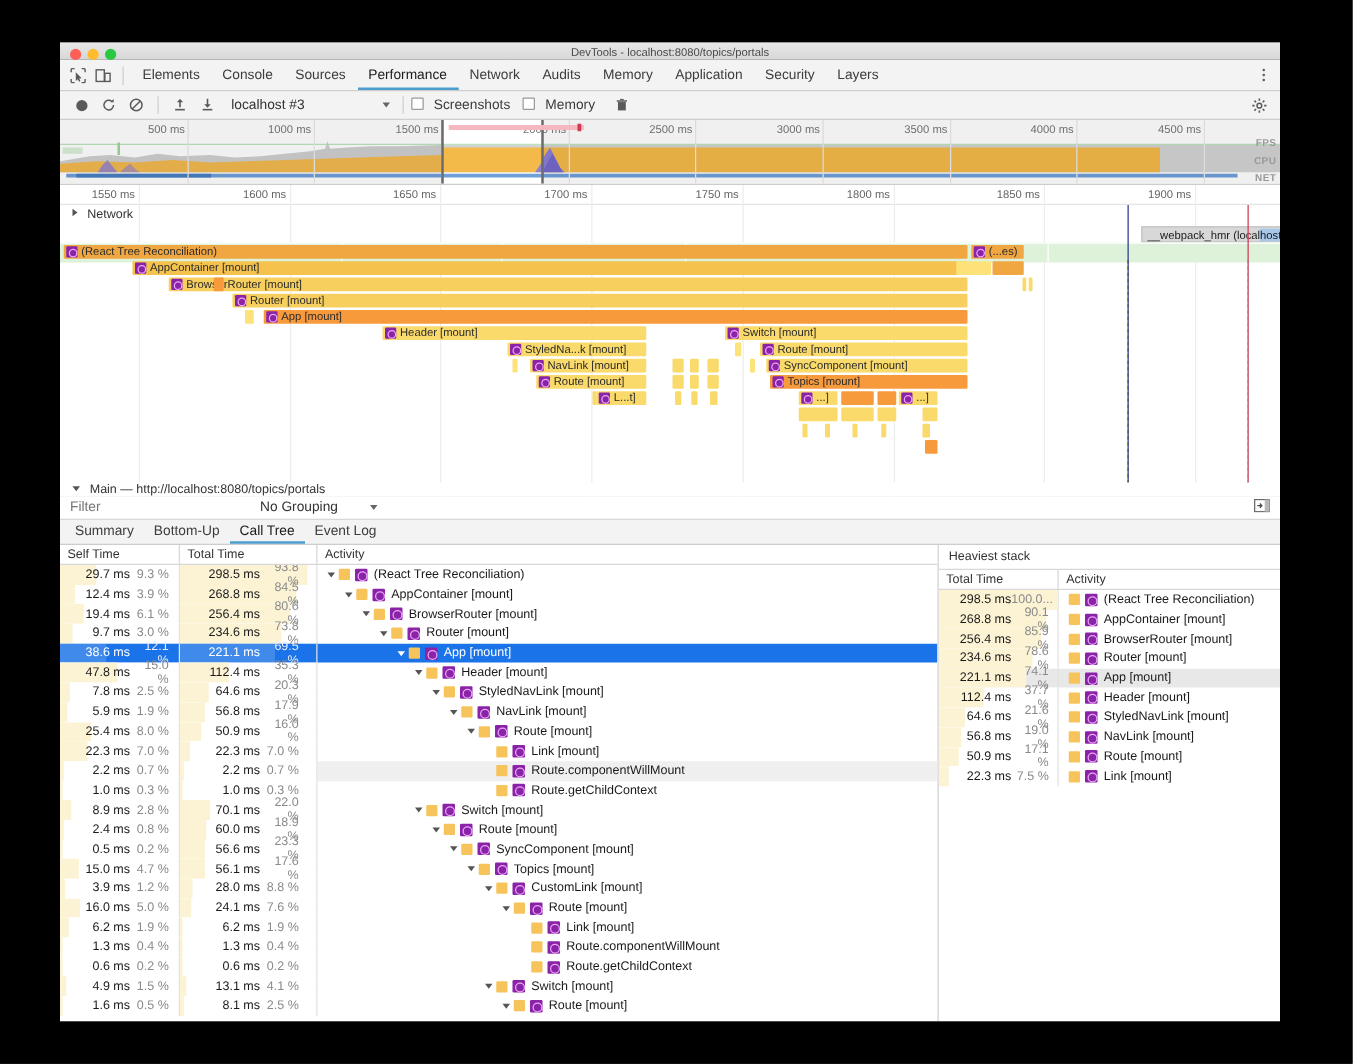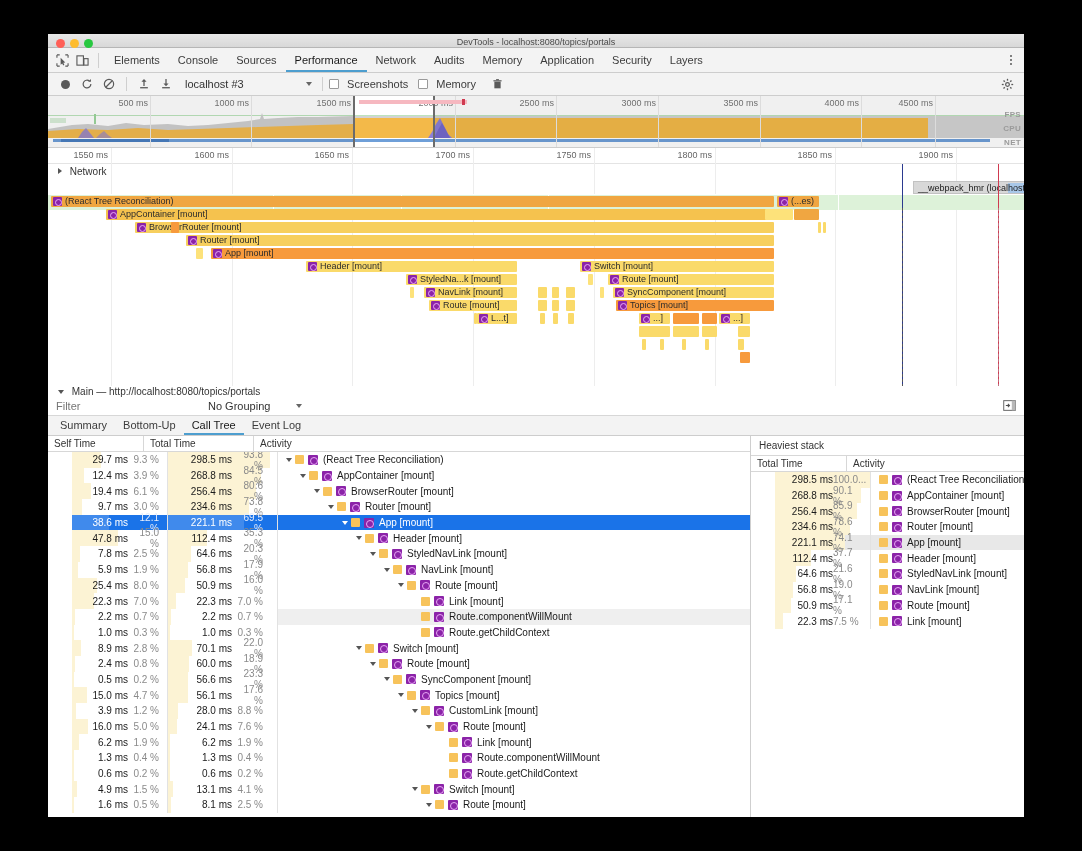--- a/index.html
+++ b/index.html
@@ -173,21 +173,21 @@
   #panels { flex:1; display:flex; overflow:hidden; }
   #left-panel { width:703px; display:flex; flex-direction:column;
                 border-right:1px solid #cfcfcf; overflow:hidden;}
   #right-panel { flex:1; display:flex; flex-direction:column; overflow:hidden; }
   .hdrow { display:flex; height:16px; border-bottom:1px solid #d7d7d7;
            background:#fff; font-size:10px; color:#333; }
   .hdrow > div { padding:2px 0 0 6px; }
   .hcell-b { border-right:1px solid #d7d7d7; }
   #heaviest-title { font-size:10px; color:#333; height:20px; padding:4px 0 0 8px;
                     border-bottom:1px solid #d7d7d7; }
-  .rowlist { flex:1; overflow:hidden;margin-left:24px; }
+  .rowlist { flex:1; overflow:hidden; }
   .row { display:flex; height:15.7px; font-size:10px; color:#1a1a1a;
          align-items:center; cursor:pointer; }
   .row.selected { background:#1a73e8; color:#fff; }
   .row.hovered { background:#efefef; }
   .c-self, .c-total {
     display:flex; align-items:center; flex:0 0 auto; height:100%;
     border-right:1px solid #e2e2e2; position:relative; background:#fff;
   }
   .c-self { width:96px; } .c-total { width:110px; }
   .row.selected .c-self, .row.selected .c-total { background:#1a73e8; }
@@ -208,21 +208,21 @@
             border-radius:1px; }
   .ricon { width:10px; height:10px; background:#8b23a8; border-radius:1px;
            flex:0 0 10px; margin-right:5px; position:relative; }
   .ricon::after { content:""; position:absolute; left:2px; top:2px; width:6px;
                   height:6px; border-radius:50%; border:1px solid #e8a8f5; }
   .c-htotal { width:96px; display:flex; align-items:center; height:100%;
               border-right:1px solid #e2e2e2; position:relative; background:#fff; }
   .row.hsel { background:#e8e8e8; }
   .row.hsel .c-htotal { background:#e8e8e8; }
   .hms { position:relative; z-index:2; width:58px; text-align:right; }
-  .hpc { position:relative; z-index:2; width:34px; padding-right:4px;
+  .hpc { position:relative; z-index:2; width:34px; text-align:right; padding-right:4px;
          color:#8a8a8a; }
 </style>
 </head>
 <body>
 
 <div id="window">
 
   <div id="titlebar">
     <span class="dot red"></span>
     <span class="dot yellow"></span>
@@ -369,21 +369,21 @@
         </div>
         <div class="ov-tick" style="left: 610px;">
           <span>3000 ms</span>
         </div>
         <div class="ov-tick" style="left: 712px;">
           <span>3500 ms</span>
         </div>
         <div class="ov-tick" style="left: 813px;">
           <span>4000 ms</span>
         </div>
-        <div class="ov-tick" style="left: 887px;">
+        <div class="ov-tick" style="left: 915px;">
           <span>4500 ms</span>
         </div>
       </div>
     <div id="ov-window-left"></div>
     <div id="ov-window-right"></div>
     <div class="ov-handle" style="left:305px"></div>
     <div class="ov-handle" style="left:385px"></div>
     <div id="ov-pinkbar"></div>
     <div id="ov-pinkdot"></div>
     <div class="ov-right-label" style="top:14px">FPS</div>

